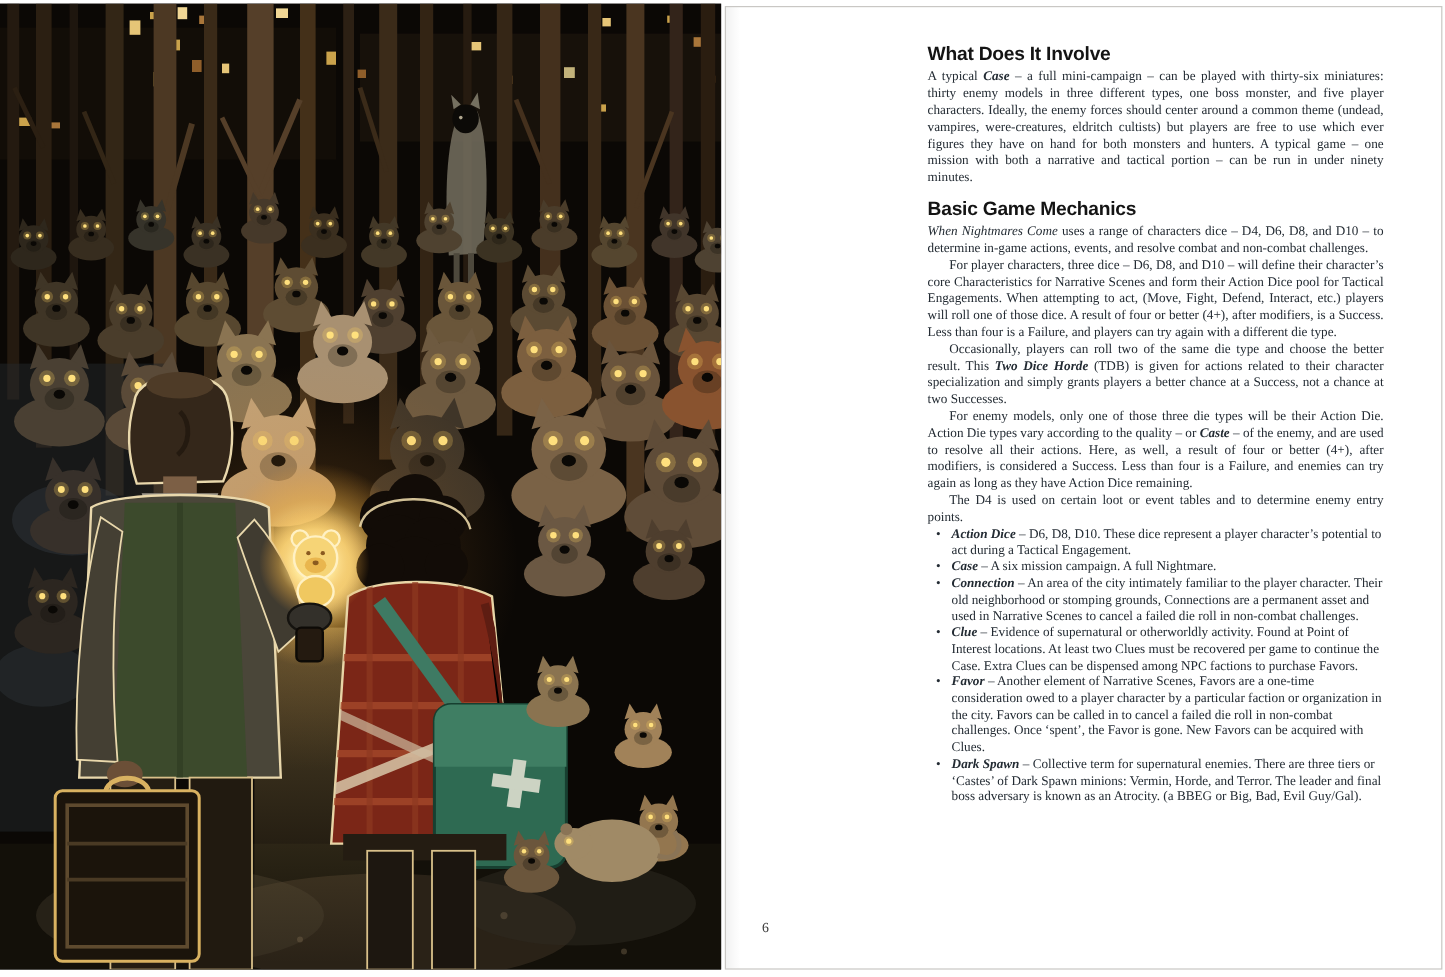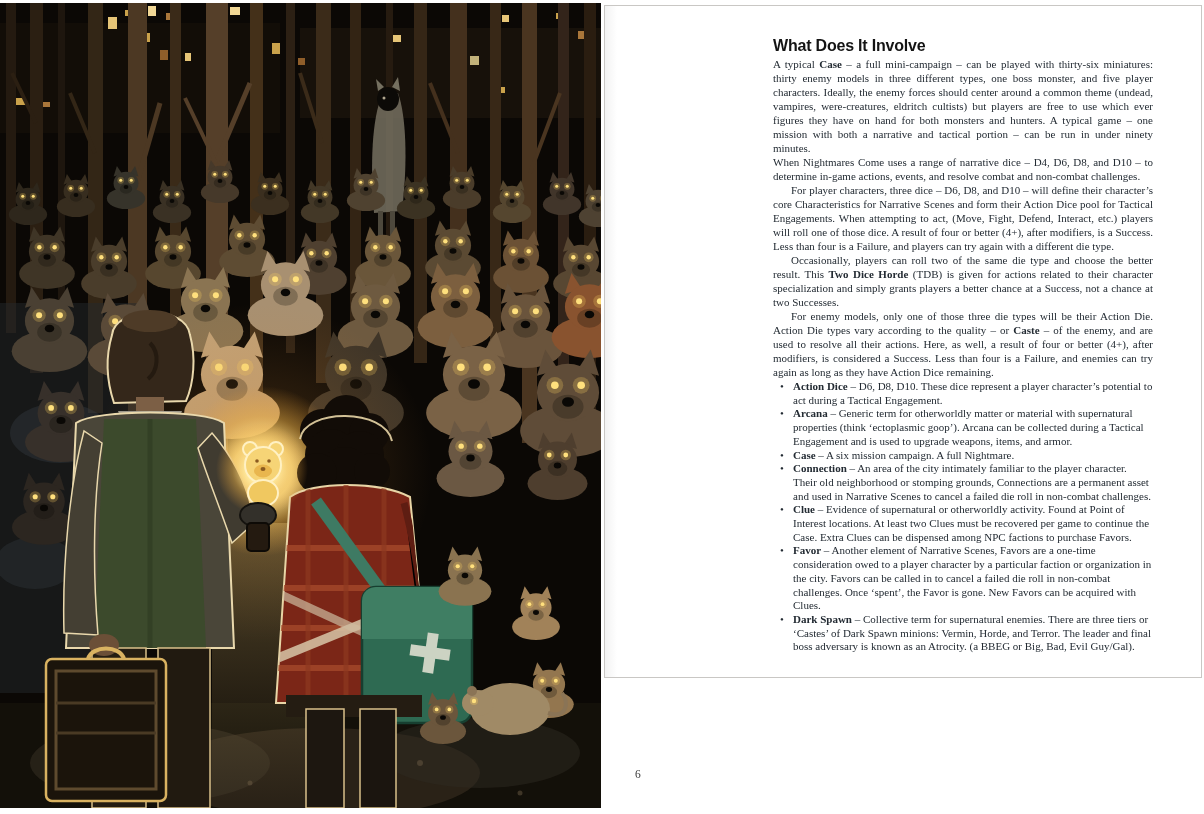--- a/index.html
+++ b/index.html
@@ -6,43 +6,43 @@
   body{
     width:1204px;height:814px;position:relative;background:#ffffff;
     font-family:"Liberation Serif", serif;overflow:hidden;
   }
   .left-page{
     position:absolute;left:0;top:3px;width:601px;height:805px;
     background:#0b0805;overflow:hidden;
   }
   .left-page svg{display:block;width:601px;height:805px;}
   .right-page{
-    position:absolute;left:604px;top:5px;width:598px;height:673px;
+    position:absolute;left:604px;top:5px;width:598px;height:803px;
     box-sizing:border-box;background:#ffffff;
     border:1px solid #c9c7c4;
   }
   .right-page::before{
     content:"";position:absolute;left:0;top:0;bottom:0;width:12px;
     background:linear-gradient(to right, rgba(0,0,0,0.05), rgba(0,0,0,0));
     pointer-events:none;
   }
   .content{
     position:absolute;left:168px;top:31px;width:380px;
     color:#232b33;font-size:11px;line-height:14px;
   }
   .section-heading{
     font-family:"Liberation Sans", sans-serif;
     font-size:16px;line-height:17px;font-weight:700;color:#141414;
     letter-spacing:-0.2px;margin:11px 0 3px 0;
   }
   .section-heading:first-child{margin-top:0;}
   .body-para{margin:0;text-align:justify;}
   .body-para.indent{text-indent:18px;}
-  .b{font-weight:bold;}
-  .i{}
+  .b{font-weight:bold;font-style:italic;}
+  .i{font-style:italic;}
   ul.glossary{margin:1px 0 0 0;padding:0 0 0 20px;list-style:none;line-height:13.7px;}
   ul.glossary li{position:relative;margin:0;text-align:left;}
   ul.glossary li::before{content:"\2022";position:absolute;left:-13px;top:0;font-size:11px;color:#232b33;}
   .page-number{
     position:absolute;left:30px;top:762px;
     font-size:11.5px;color:#3a3a3a;
   }
 </style>
 </head>
 <body>
@@ -294,27 +294,28 @@
       <ellipse cx="258" cy="512" rx="18" ry="12" fill="#33302a" stroke="#15130f" stroke-width="2"></ellipse>
       <rect x="247" y="520" width="22" height="28" rx="4" fill="#241a10" stroke="#0d0a06" stroke-width="2"></rect>
     </g>
   </svg>
 </div>
 
 <div class="right-page">
   <div class="content">
       <h2 class="section-heading">What Does It Involve</h2>
       <p class="body-para"><span>A typical </span><span class="b">Case</span><span> – a full mini-campaign – can be played with thirty-six miniatures: thirty enemy models in three different types, one boss monster, and five player characters. Ideally, the enemy forces should center around a common theme (undead, vampires, were-creatures, eldritch cultists) but players are free to use which ever figures they have on hand for both monsters and hunters. A typical game – one mission with both a narrative and tactical portion – can be run in under ninety minutes.</span></p>
-      <p class="body-para"><span class="i">When Nightmares Come</span><span> uses a range of narrative dice – D4, D6, D8, and D10 – to determine in-game actions, events, and resolve combat and non-combat challenges.</span></p>
+      <h2 class="section-heading">Basic Game Mechanics</h2>
+      <p class="body-para"><span class="i">When Nightmares Come</span><span> uses a range of characters dice – D4, D6, D8, and D10 – to determine in-game actions, events, and resolve combat and non-combat challenges.</span></p>
       <p class="body-para indent"><span>For player characters, three dice – D6, D8, and D10 – will define their character’s core Characteristics for Narrative Scenes and form their Action Dice pool for Tactical Engagements. When attempting to act, (Move, Fight, Defend, Interact, etc.) players will roll one of those dice. A result of four or better (4+), after modifiers, is a Success. Less than four is a Failure, and players can try again with a different die type.</span></p>
       <p class="body-para indent"><span>Occasionally, players can roll two of the same die type and choose the better result. This </span><span class="b">Two Dice Horde</span><span> (TDB) is given for actions related to their character specialization and simply grants players a better chance at a Success, not a chance at two Successes.</span></p>
       <p class="body-para indent"><span>For enemy models, only one of those three die types will be their Action Die. Action Die types vary according to the quality – or </span><span class="b">Caste</span><span> – of the enemy, and are used to resolve all their actions. Here, as well, a result of four or better (4+), after modifiers, is considered a Success. Less than four is a Failure, and enemies can try again as long as they have Action Dice remaining.</span></p>
+      <p class="body-para indent"><span>The D4 is used on certain loot or event tables and to determine enemy entry points.</span></p>
       <ul class="glossary">
         <li><span class="b">Action Dice</span><span> – D6, D8, D10. These dice represent a player character’s potential to act during a Tactical Engagement.</span></li>
-        <li><span class="b">Arcana</span><span> – Generic term for otherworldly matter or material with supernatural properties (think ‘ectoplasmic goop’). Arcana can be collected during a Tactical Engagement and is used to upgrade weapons, items, and armor.</span></li>
         <li><span class="b">Case</span><span> – A six mission campaign. A full Nightmare.</span></li>
         <li><span class="b">Connection</span><span> – An area of the city intimately familiar to the player character. Their old neighborhood or stomping grounds, Connections are a permanent asset and used in Narrative Scenes to cancel a failed die roll in non-combat challenges.</span></li>
         <li><span class="b">Clue</span><span> – Evidence of supernatural or otherworldly activity. Found at Point of Interest locations. At least two Clues must be recovered per game to continue the Case. Extra Clues can be dispensed among NPC factions to purchase Favors.</span></li>
         <li><span class="b">Favor</span><span> – Another element of Narrative Scenes, Favors are a one-time consideration owed to a player character by a particular faction or organization in the city. Favors can be called in to cancel a failed die roll in non-combat challenges. Once ‘spent’, the Favor is gone. New Favors can be acquired with Clues.</span></li>
         <li><span class="b">Dark Spawn</span><span> – Collective term for supernatural enemies. There are three tiers or ‘Castes’ of Dark Spawn minions: Vermin, Horde, and Terror. The leader and final boss adversary is known as an Atrocity. (a BBEG or Big, Bad, Evil Guy/Gal).</span></li>
       </ul>
     </div>
   <div class="page-number">6</div>
 </div>
 

